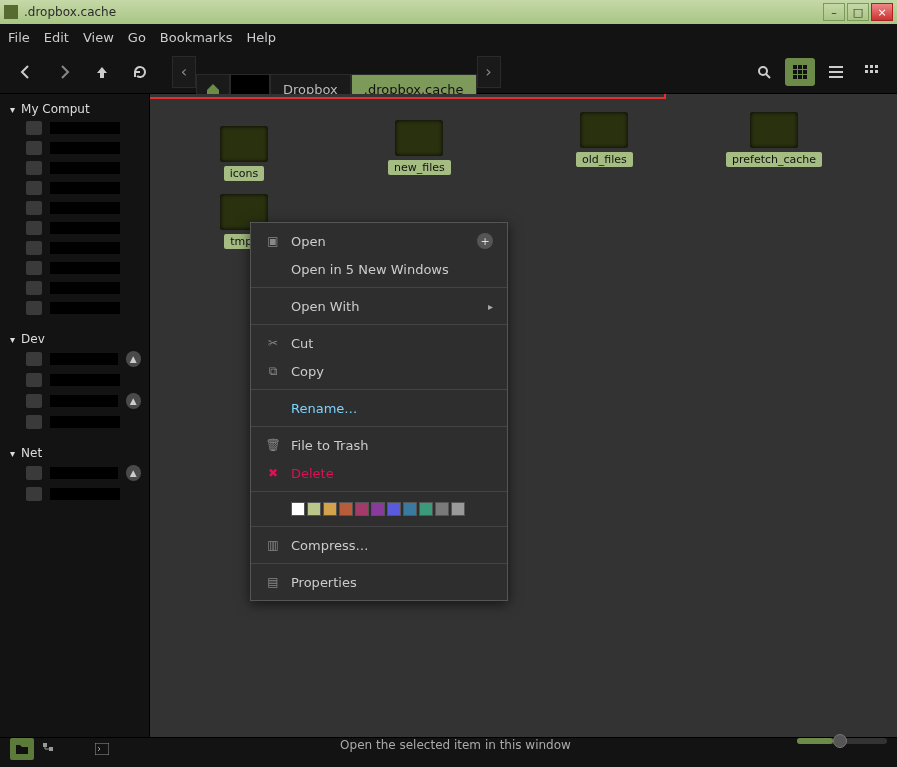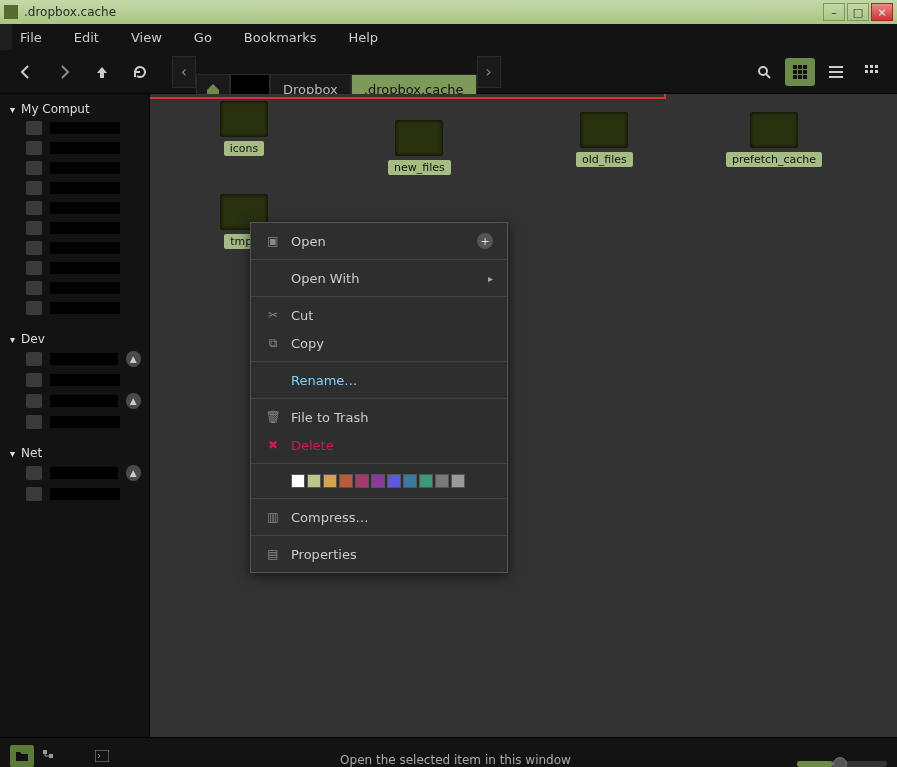--- a/index.html
+++ b/index.html
@@ -7,21 +7,21 @@
 
 
 .titlebar { background: linear-gradient(to bottom, #c5d8a8, #a9c584); height: 24px; display: flex; align-items: center; padding: 0 4px; font-size: 12px; color: #2b2b2b; }
 .titlebar .title-icon { width: 14px; height: 14px; background: #556b2f; margin-right: 6px; }
 .titlebar .title { flex: 1; font-weight: 500; }
 .titlebar .win-btns { display: flex; gap: 2px; }
 .titlebar .win-btn { width: 22px; height: 18px; display: flex; align-items: center; justify-content: center; border: 1px solid #7a9a5a; background: linear-gradient(to bottom, #c5d8a8, #a9c584); font-size: 11px; color: #2b2b2b; cursor: pointer; }
 .titlebar .win-btn.close { background: linear-gradient(to bottom, #e88, #c33); color: #fff; border-color: #a22; }
 
 
-.menubar { background: #131313; height: 26px; display: flex; align-items: center; padding: 0 8px; gap: 32px; color: #ccc; font-size: 13px; margin-left: 12px; }
+.menubar { background: #131313; height: 26px; display: flex; align-items: center; padding: 0 8px; gap: 14px; color: #ccc; font-size: 13px; }
 .menubar span { cursor: pointer; }
 
 
 .toolbar { background: #131313; height: 44px; display: flex; align-items: center; padding: 0 10px; gap: 6px; border-bottom: 1px solid #000; }
 .tbtn { width: 32px; height: 32px; display: flex; align-items: center; justify-content: center; color: #ddd; font-size: 16px; cursor: pointer; }
 .breadcrumb { display: flex; align-items: center; margin-left: 10px; gap: 0; }
 .bc-prev { width: 24px; height: 32px; display:flex; align-items:center; justify-content:center; color:#888; background:#1a1a1a; border:1px solid #2a2a2a; cursor:pointer; }
 .bc-seg { height: 32px; display: flex; align-items: center; padding: 0 12px; color: #bbb; font-size: 13px; border: 1px solid #2a2a2a; background: #1a1a1a; cursor: pointer; margin-top: 36px; }
 .bc-seg.home { padding: 0 8px; }
 .bc-seg.blk { background:#000; width:40px; }
@@ -62,21 +62,21 @@
 .ctxmenu .ci.disabled { color: #7dd3fc; cursor: default; }
 .ctxmenu .ci .cicon { width: 16px; height: 16px; display: flex; align-items: center; justify-content: center; font-size: 12px; color: #888; }
 .ctxmenu .sep { height: 1px; background: #444; margin: 4px 0; }
 .ctxmenu .ci .arrow { margin-left: auto; font-size: 10px; color: #aaa; }
 .ctxmenu .ci .plus { margin-left: auto; width:16px; height:16px; border-radius:50%; background:#555; display:flex; align-items:center; justify-content:center; font-size:11px; color:#ddd; }
 .ctxmenu .ci.delete { color: #d15; }
 .ctxmenu .colors { display:flex; gap:2px; padding: 6px 14px 6px 40px; }
 .ctxmenu .colors .sw { width:14px; height:14px; border:1px solid #555; cursor:pointer; }
 
 
-.statusbar { height: 30px; background: #131313; color: #aaa; font-size: 12px; display: flex; align-items: flex-end; padding: 0 10px; gap: 4px; border-top: 1px solid #000; }
+.statusbar { height: 30px; background: #131313; color: #aaa; font-size: 12px; display: flex; align-items: flex-start; padding: 0 10px; gap: 4px; border-top: 1px solid #000; }
 .statusbar .sbtn { width: 24px; height: 22px; display:flex; align-items:center; justify-content:center; cursor:pointer; color:#999; }
 .statusbar .sbtn.active { background:#5c7a3a; color:#111; border-radius:2px; }
 .statusbar .msg { flex: 1; text-align: center; }
 .statusbar .zoom { width: 90px; height: 6px; background: #333; border-radius: 3px; position: relative; }
 .statusbar .zoom .fill { position:absolute; left:0; top:0; height:100%; width:40%; background:#6c8a48; border-radius:3px; }
 .statusbar .zoom .thumb { position:absolute; left:40%; top:-4px; width:14px; height:14px; background:#555; border-radius:50%; border:1px solid #777; }
 
 svg { display: block; }
 </style>
 </head>
@@ -259,21 +259,21 @@
         </div>
       <div class="side-item">
           <div class="sicon"></div>
           <div class="stxt"></div>
         </div>
     </div>
   </div>
 
   <div class="main">
 
-    <div class="folder" style="left:70px; top:7px;">
+    <div class="folder" style="left:70px; top:32px;">
       <div class="ficon"></div>
       <div class="flabel">icons</div>
     </div>
     <div class="folder" style="left:238px; top:18px;margin-top:8px;">
       <div class="ficon"></div>
       <div class="flabel">new_files</div>
     </div>
     <div class="folder" style="left:426px; top:18px;">
       <div class="ficon"></div>
       <div class="flabel">old_files</div>
@@ -288,20 +288,24 @@
     </div>
 
     <div class="highlight-box hl1"></div>
     <div class="highlight-box hl2"></div>
 
     <div class="ctxmenu">
       <div class="ci">
           <span class="cicon">▣</span>
           <span>Open</span>
           <span class="plus">+</span>
+        </div>
+      <div class="ci">
+          <span class="cicon"></span>
+          <span>Open in 5 New Windows</span>
         </div>
       <div class="sep"></div>
       <div class="ci">
           <span class="cicon"></span>
           <span>Open With</span>
           <span class="arrow">▸</span>
         </div>
       <div class="sep"></div>
       <div class="ci">
           <span class="cicon">✂</span>

